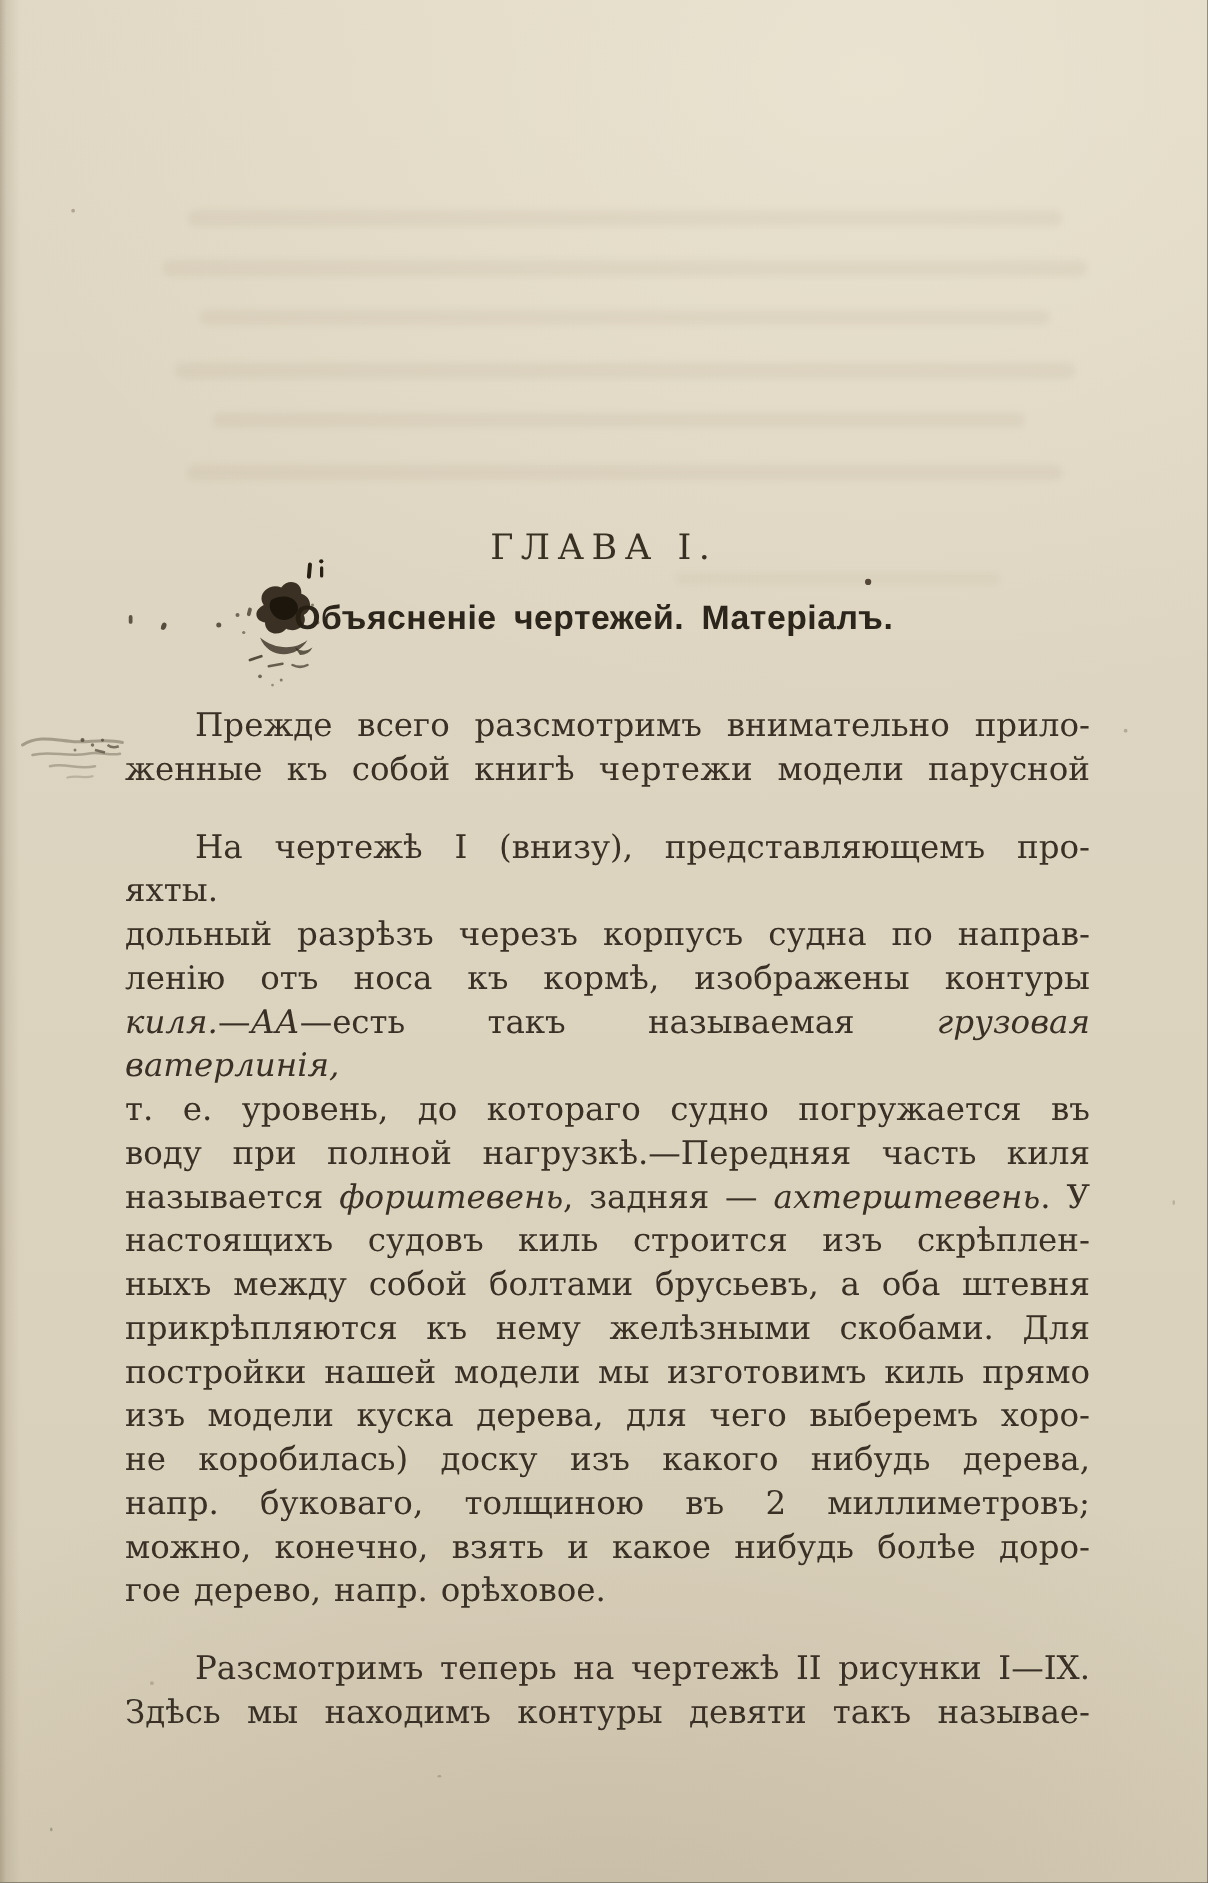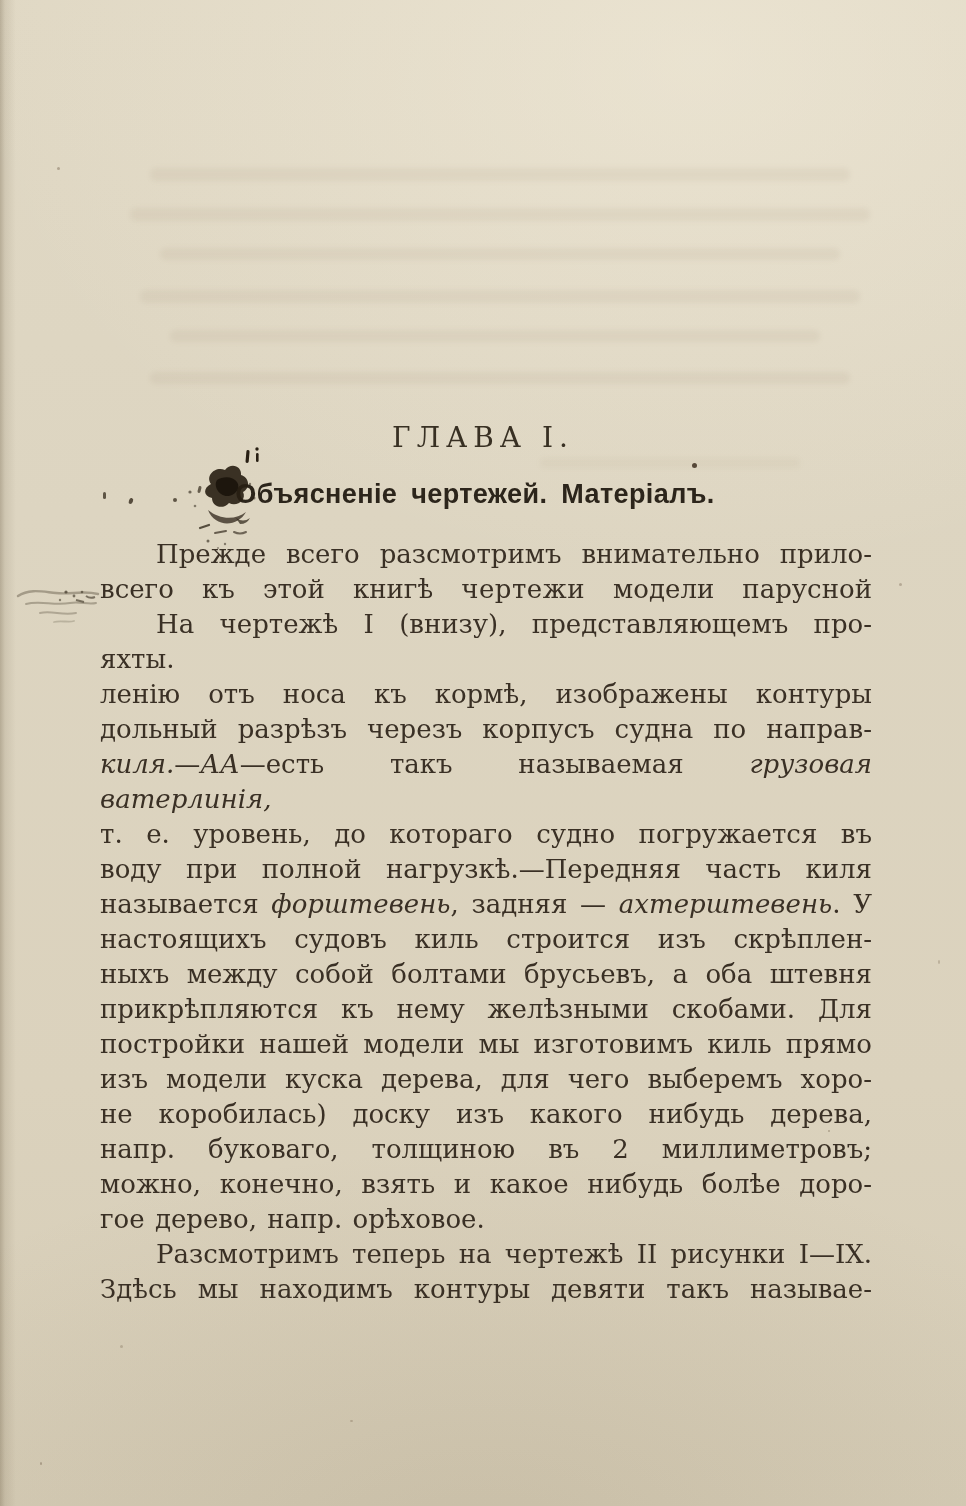--- a/index.html
+++ b/index.html
@@ -24,21 +24,21 @@
     position:absolute;top:479px;left:-8px;width:100%;text-align:center;
     font-family:"Liberation Sans","DejaVu Sans",sans-serif;font-weight:700;
     font-size:27px;word-spacing:6px;letter-spacing:.4px;color:#2c251b;
   }
   
   .bodytext{
     position:absolute;top:537px;left:100px;width:772px;
     font-size:26px;line-height:35px;color:#3a3025;word-spacing:2px;
   }
   .line{text-align:justify;text-align-last:justify;}
-  .line.indent{text-indent:56px;}
+  .line.indent{text-indent:56px;margin-top:27px;}
   .line.end{text-align-last:left;}
   .it{font-style:italic;}
   .bd{font-weight:400;letter-spacing:.5px;}
   
   .mark{position:absolute;background:#3e3426;}
   .m1{left:103px;top:492px;width:3px;height:7px;border-radius:2px;opacity:.8;}
   .m2{left:129px;top:498px;width:4px;height:6px;border-radius:50% 50% 60% 40%;transform:rotate(18deg);opacity:.85;}
   .m3{left:173px;top:498px;width:4px;height:4px;border-radius:50%;opacity:.8;}
   .m4{left:198px;top:486px;width:3px;height:7px;border-radius:2px;transform:rotate(14deg);opacity:.75;}
   
@@ -108,25 +108,25 @@
       <circle cx="60" cy="26" r="1.4" opacity=".7"></circle>
       <circle cx="68" cy="22" r="1.3" opacity=".7"></circle>
       <circle cx="46" cy="30" r="1.2" opacity=".6"></circle>
       <path d="M62 30 l8 2" stroke="#4d4434" stroke-width="2" opacity=".7"></path>
       <path d="M72 26 q4 3 9 1" stroke="#443b2c" stroke-width="2" fill="none" opacity=".65"></path>
     </g>
   </svg>
 
   <div class="bodytext">
       <div class="line indent"><span>Прежде всего разсмотримъ внимательно прило-</span></div>
-      <div class="line"><span>всего къ этой книгѣ </span><span class="bd">чертежи</span><span> модели парусной</span></div>
+      <div class="line"><span>женные къ собой книгѣ </span><span class="bd">чертежи</span><span> модели парусной</span></div>
       <div class="line indent"><span>На чертежѣ I (внизу), представляющемъ про-</span></div>
       <div class="line end"><span>яхты.</span></div>
+      <div class="line"><span>дольный разрѣзъ черезъ корпусъ судна по направ-</span></div>
       <div class="line"><span>ленію отъ носа къ кормѣ, изображены контуры</span></div>
-      <div class="line"><span>дольный разрѣзъ черезъ корпусъ судна по направ-</span></div>
       <div class="line"><span class="it">киля.</span><span>—</span><span class="it">АА</span><span>—есть такъ называемая </span><span class="it">грузовая ватерлинія,</span></div>
       <div class="line"><span>т. е. уровень, до котораго судно погружается въ</span></div>
       <div class="line"><span>воду при полной нагрузкѣ.—Передняя часть киля</span></div>
       <div class="line"><span>называется </span><span class="it">форштевень</span><span>, задняя — </span><span class="it">ахтерштевень</span><span>. У</span></div>
       <div class="line"><span>настоящихъ судовъ киль строится изъ скрѣплен-</span></div>
       <div class="line"><span>ныхъ между собой болтами брусьевъ, а оба штевня</span></div>
       <div class="line"><span>прикрѣпляются къ нему желѣзными скобами. Для</span></div>
       <div class="line"><span>постройки нашей модели мы изготовимъ киль прямо</span></div>
       <div class="line"><span>изъ модели куска дерева, для чего выберемъ хоро-</span></div>
       <div class="line"><span>не коробилась) доску изъ какого нибудь дерева,</span></div>

